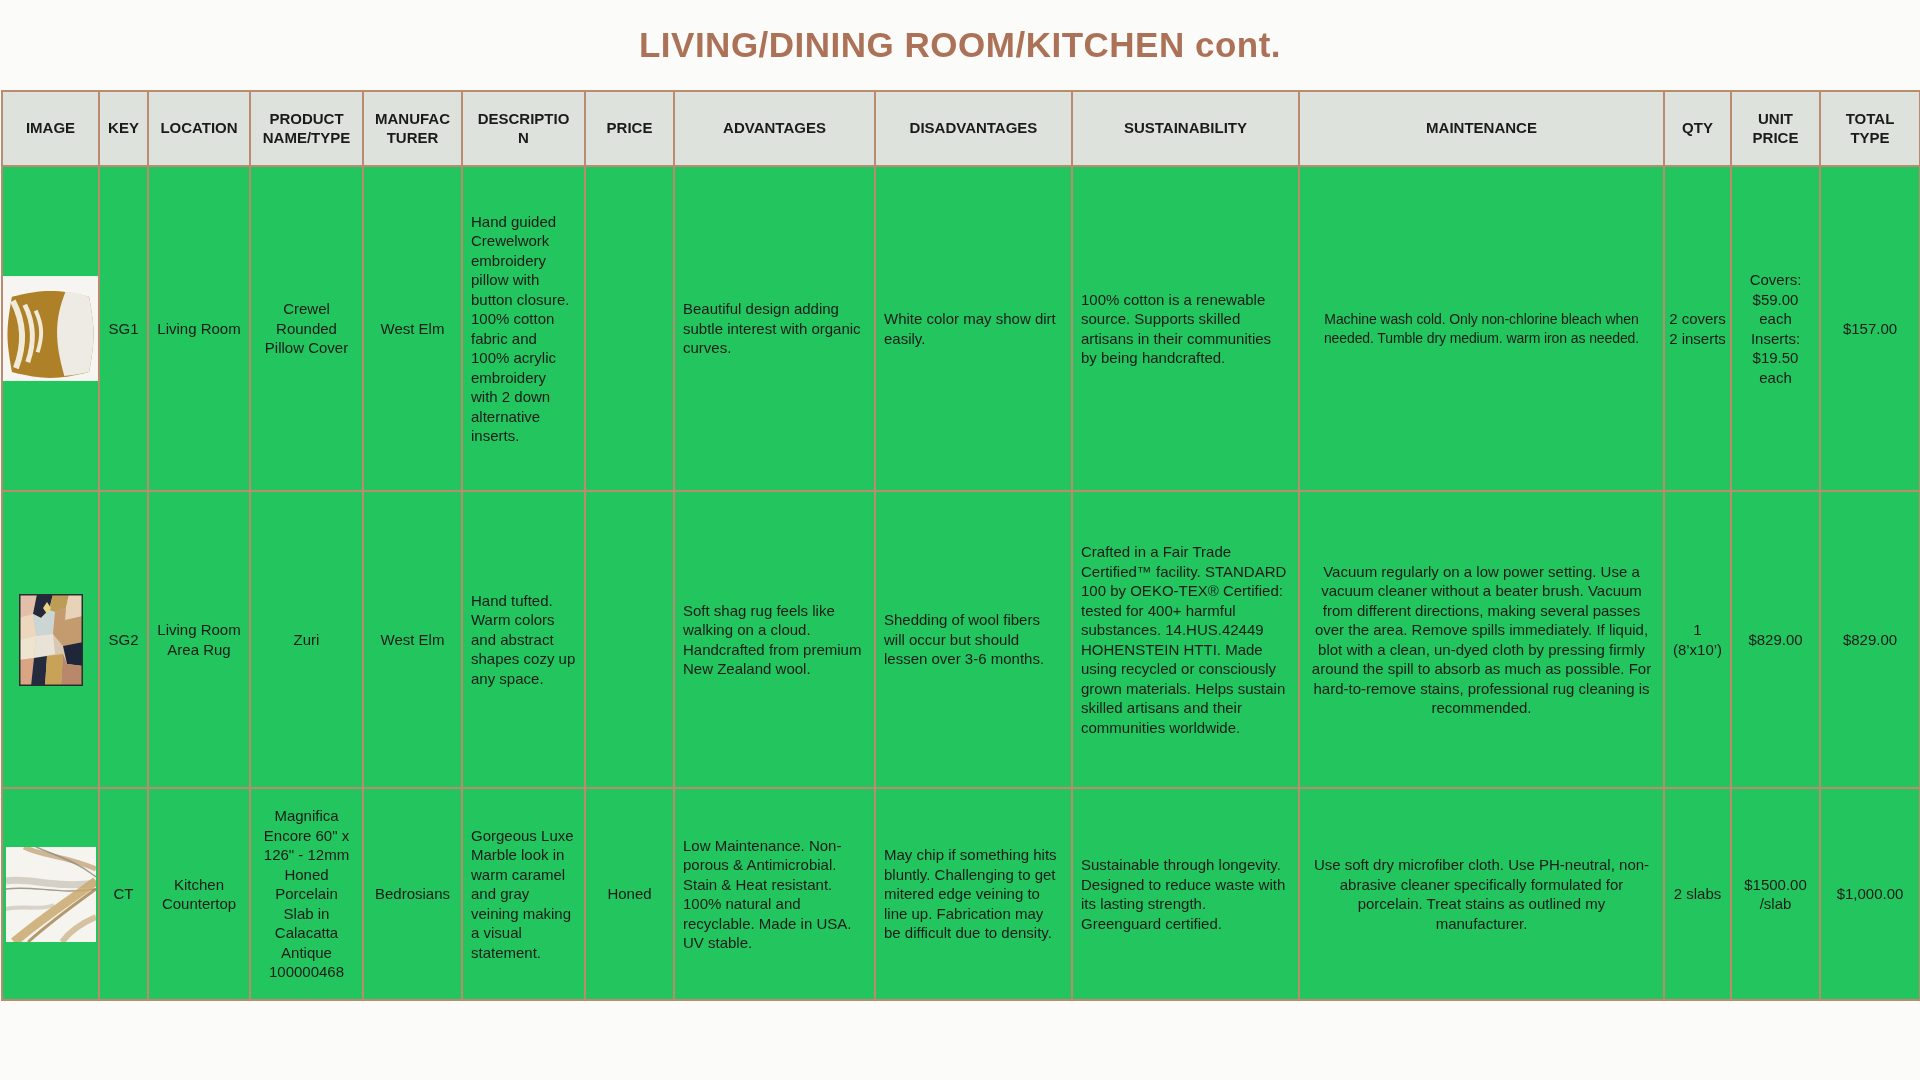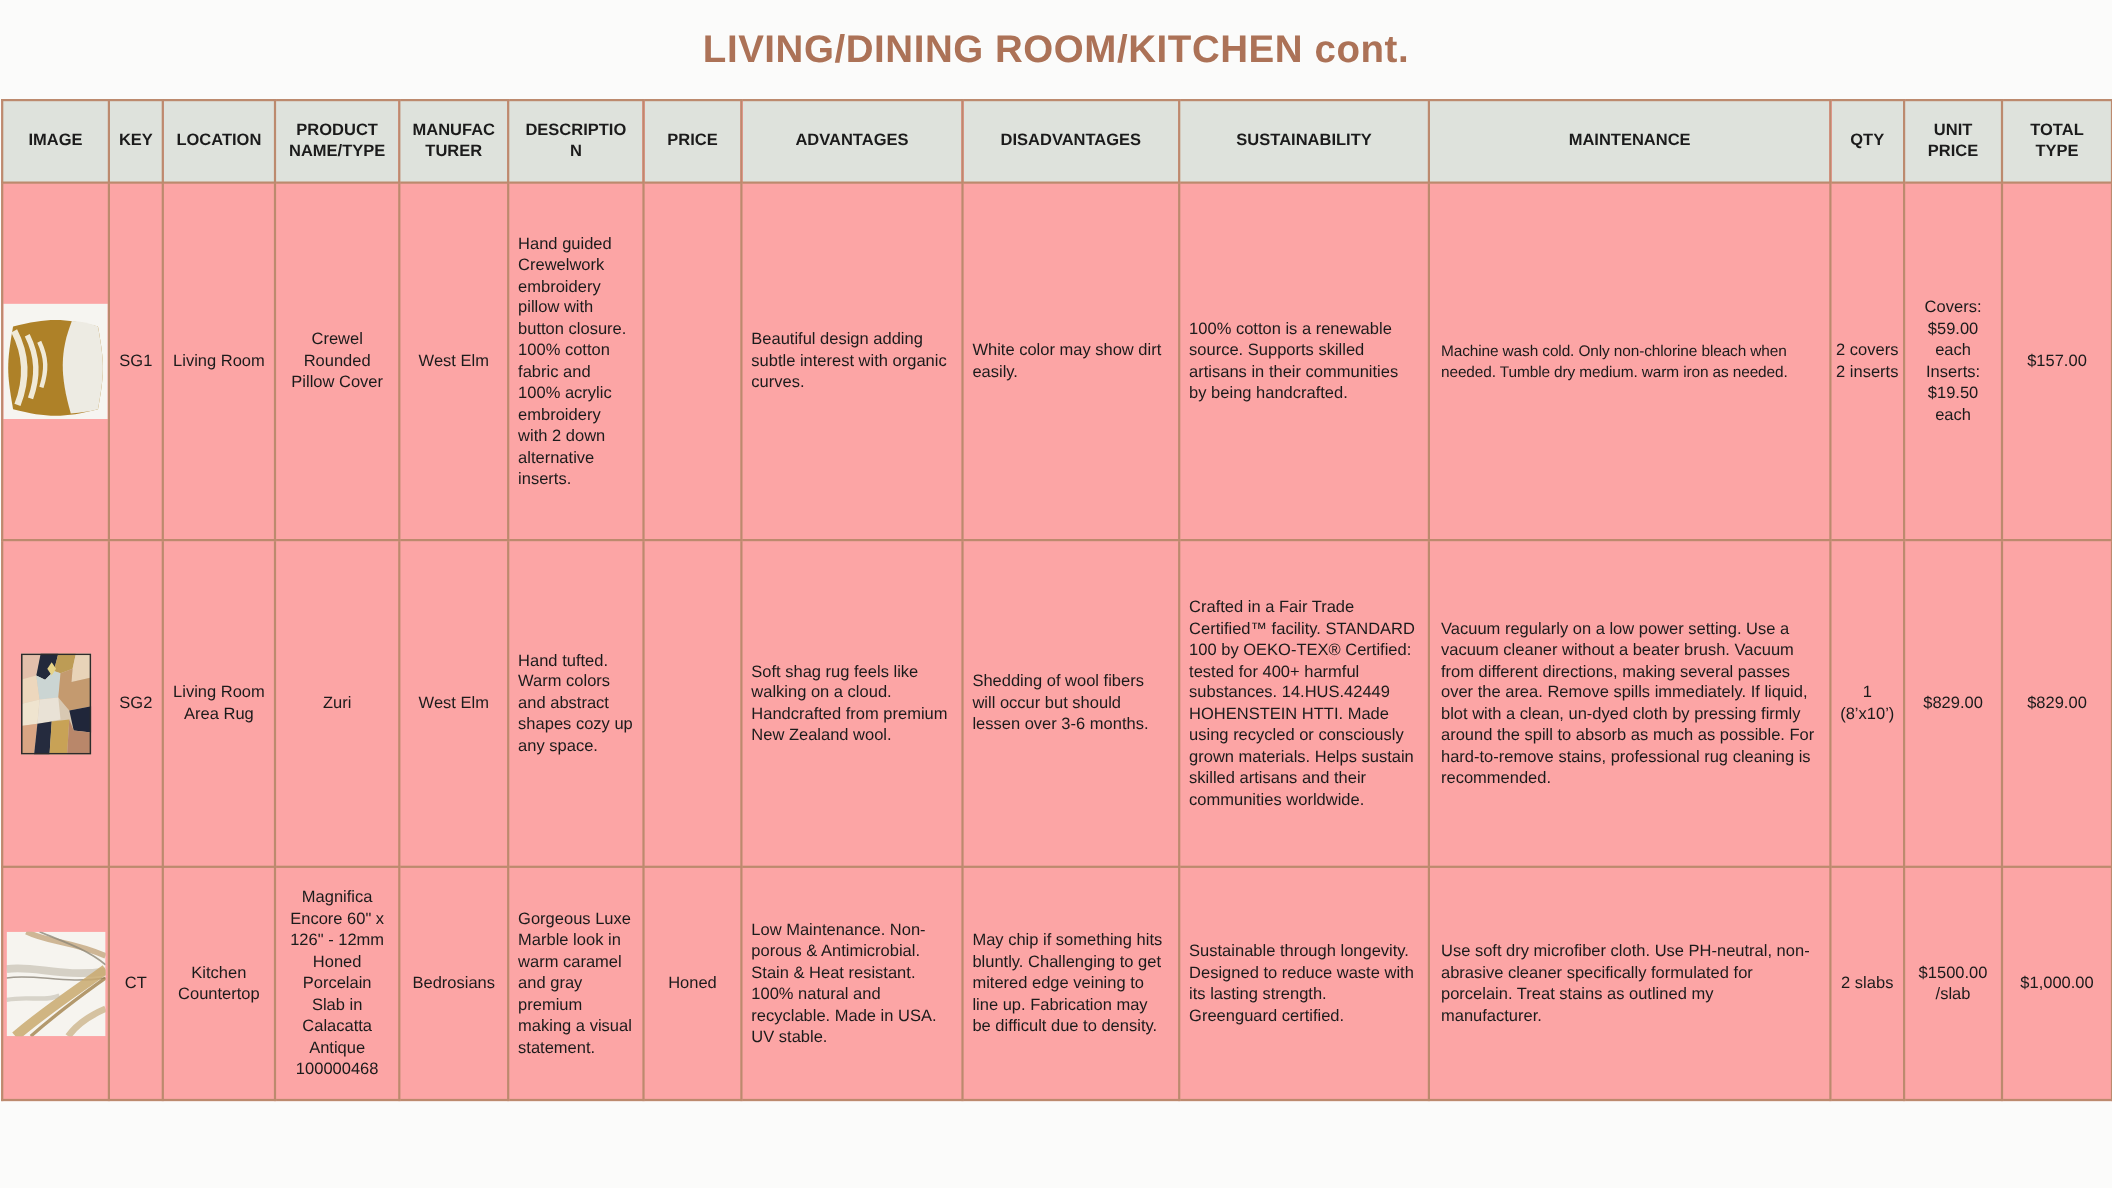--- a/index.html
+++ b/index.html
@@ -11,37 +11,37 @@
     color:#1b1b1b;
     overflow:hidden;
   }
   .title-wrap { height:90px; display:flex; align-items:center; justify-content:center; }
   .page-title {
     font-size:35px; font-weight:bold; letter-spacing:.5px;
     color:#ac7257; margin:0;
   }
   table.spec {
     border-collapse:collapse; table-layout:fixed;
-    width:1918px; margin-left:1px; background:#fca5a5;
+    width:1918px; margin-left:1px; background:#22c55e;
   }
   .spec th, .spec td {
     border:2px solid #bc8a6e;
     font-size:15px; line-height:1.3;
     vertical-align:middle; text-align:center;
     padding:4px 8px; overflow:hidden;
   }
   .spec th {
     background:#dee2dc; font-weight:bold;
     white-space:pre-line; line-height:1.25; padding:4px 3px;
   }
   .spec td.left { text-align:left;margin-top:44px; }
   .spec td.pre { white-space:pre-line; }
   .spec td.img-cell { padding:0; }
   .spec td.tight { padding:4px 2px; }
-  .spec td.maint { padding:4px 10px; }
+  .spec td.maint { padding:4px 10px;text-align:center; }
   tr.hdr { height:75px; }
   tr.r0 { height:325px; }
   tr.r1 { height:297px; }
   tr.r2 { height:212px; }
   td.maint.alt { font-size:14px; letter-spacing:-0.1px; }
   .photo { display:inline-block; vertical-align:middle; line-height:0; }
 </style>
 </head>
 <body>
 
@@ -179,21 +179,21 @@
               <path d="M90,42 C68,58 48,72 22,95" stroke="#a3824c" stroke-width="3" fill="none" opacity="0.8"></path>
               <path d="M0,62 C20,58 34,64 48,58" stroke="#b8b2a4" stroke-width="4" fill="none" opacity="0.5"></path>
               <path d="M56,95 C64,84 76,76 90,70" stroke="#bfa06a" stroke-width="6" fill="none" opacity="0.6"></path>
             </svg>
           </span>
         </td>
         <td>CT</td>
         <td>Kitchen Countertop</td>
         <td>Magnifica Encore 60" x 126" - 12mm Honed Porcelain Slab in Calacatta Antique 100000468</td>
         <td>Bedrosians</td>
-        <td class="left">Gorgeous Luxe Marble look in warm caramel and gray premium making a visual statement.</td>
+        <td class="left">Gorgeous Luxe Marble look in warm caramel and gray veining making a visual statement.</td>
         <td>Honed</td>
         <td class="left">Low Maintenance. Non-porous &amp; Antimicrobial. Stain &amp; Heat resistant. 100% natural and recyclable. Made in USA. UV stable.</td>
         <td class="left">May chip if something hits bluntly. Challenging to get mitered edge veining to line up. Fabrication may be difficult due to density.</td>
         <td class="left">Sustainable through longevity. Designed to reduce waste with its lasting strength. Greenguard certified.</td>
         <td class="left maint">Use soft dry microfiber cloth. Use PH-neutral, non-abrasive cleaner specifically formulated for porcelain. Treat stains as outlined my manufacturer.</td>
         <td class="tight">2 slabs</td>
         <td class="pre tight">$1500.00
 /slab</td>
         <td>$1,000.00</td>
       </tr>

